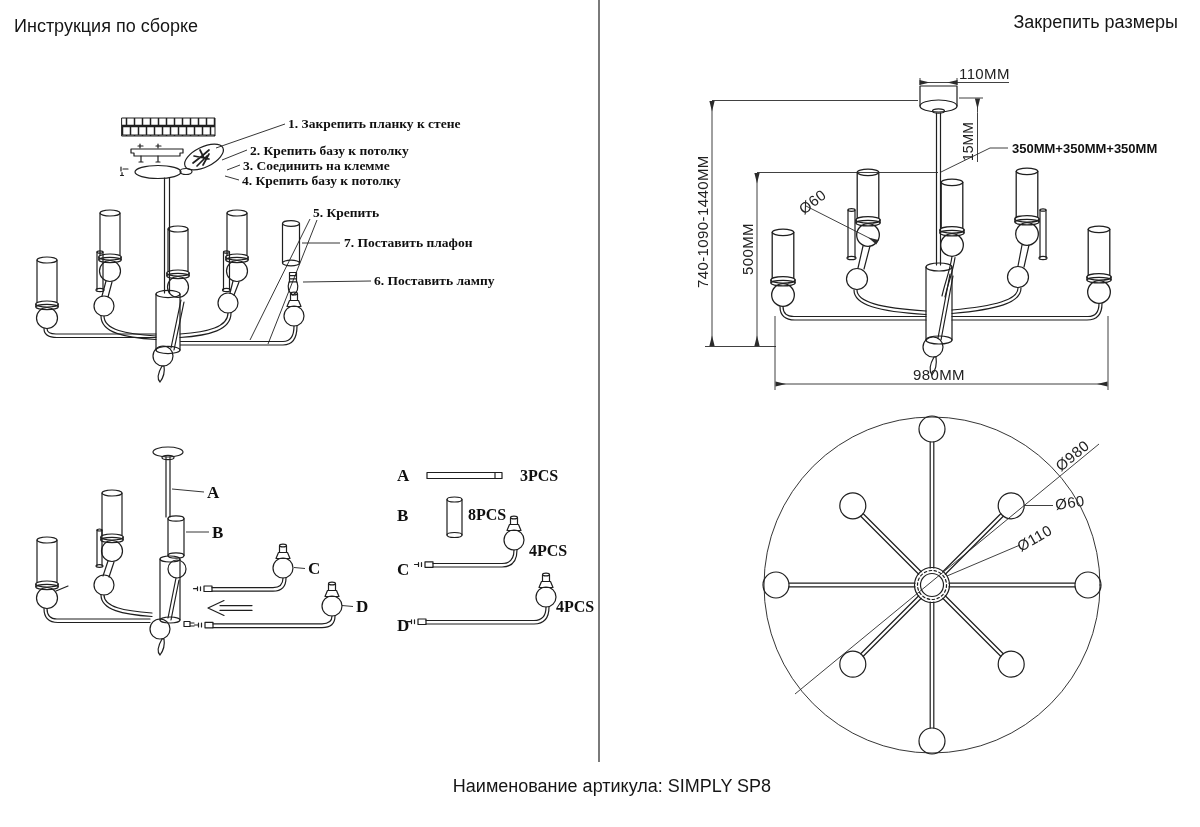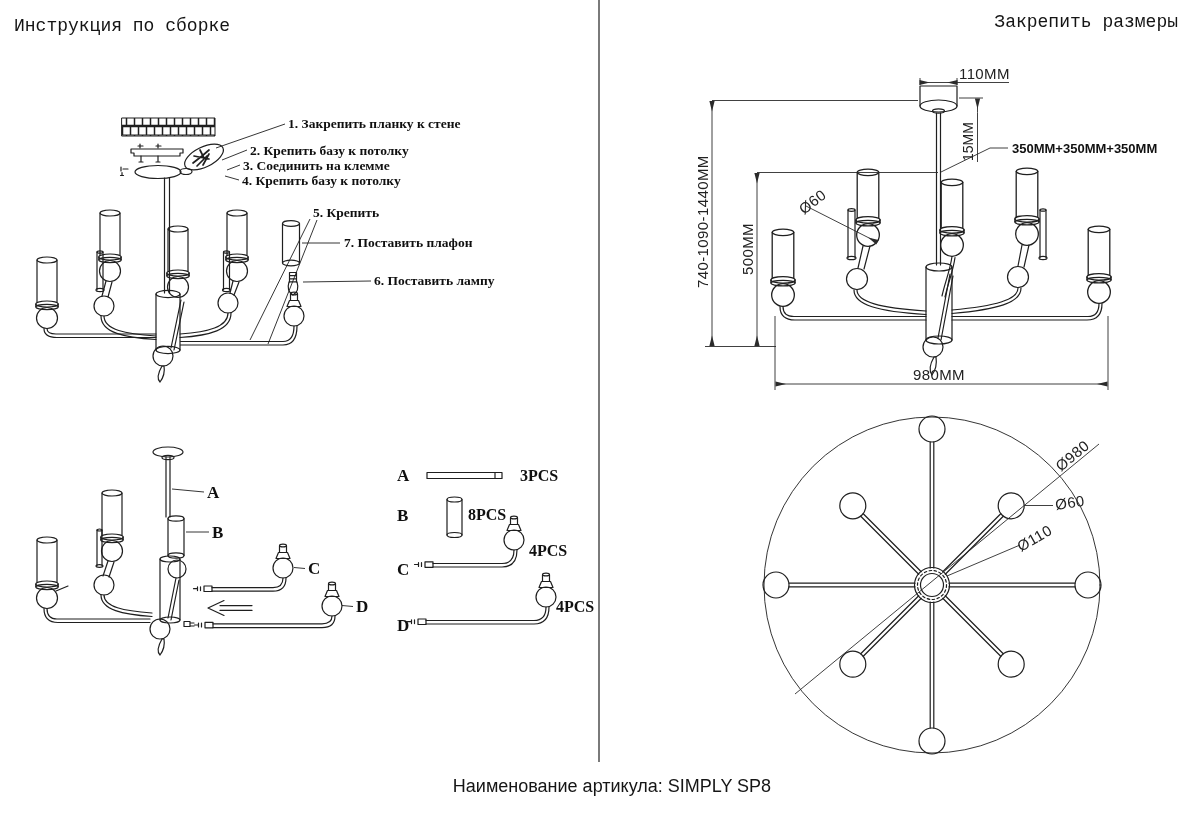--- a/index.html
+++ b/index.html
@@ -1,18 +1,18 @@
 <!DOCTYPE html>
 <html><head>
 <meta charset="utf-8">
 <style>
   html,body{margin:0;padding:0;background:#fff;}
   .canvas{position:relative;width:1200px;height:827px;background:#fff;overflow:hidden;
           font-family:"Liberation Sans",sans-serif;color:#111;}
-  .title{position:absolute;font-size:18px;color:#151515;font-family:Liberation Mono, monospace;}
+  .title{position:absolute;font-size:18px;color:#151515;}
   .title.left{left:14px;top:16px;}
   .title.right{right:22px;top:12px;}
   .footer{position:absolute;top:776px;left:12px;width:100%;text-align:center;font-size:18px;color:#151515;}
   .divider{position:absolute;left:598px;top:0;width:1.5px;height:762px;background:#7a7a7a;}
   svg{position:absolute;left:0;top:0;}
   .ln{stroke:#1f1f1f;stroke-width:1.2;fill:none;stroke-linecap:round;stroke-linejoin:round;}
   .thin{stroke:#1f1f1f;stroke-width:0.9;fill:none;}
   .dim{stroke:#2b2b2b;stroke-width:0.9;fill:none;}
   .scrib{stroke:#1f1f1f;stroke-width:1.7;fill:none;stroke-linecap:round;}
   text{fill:#101010;stroke:none;}

